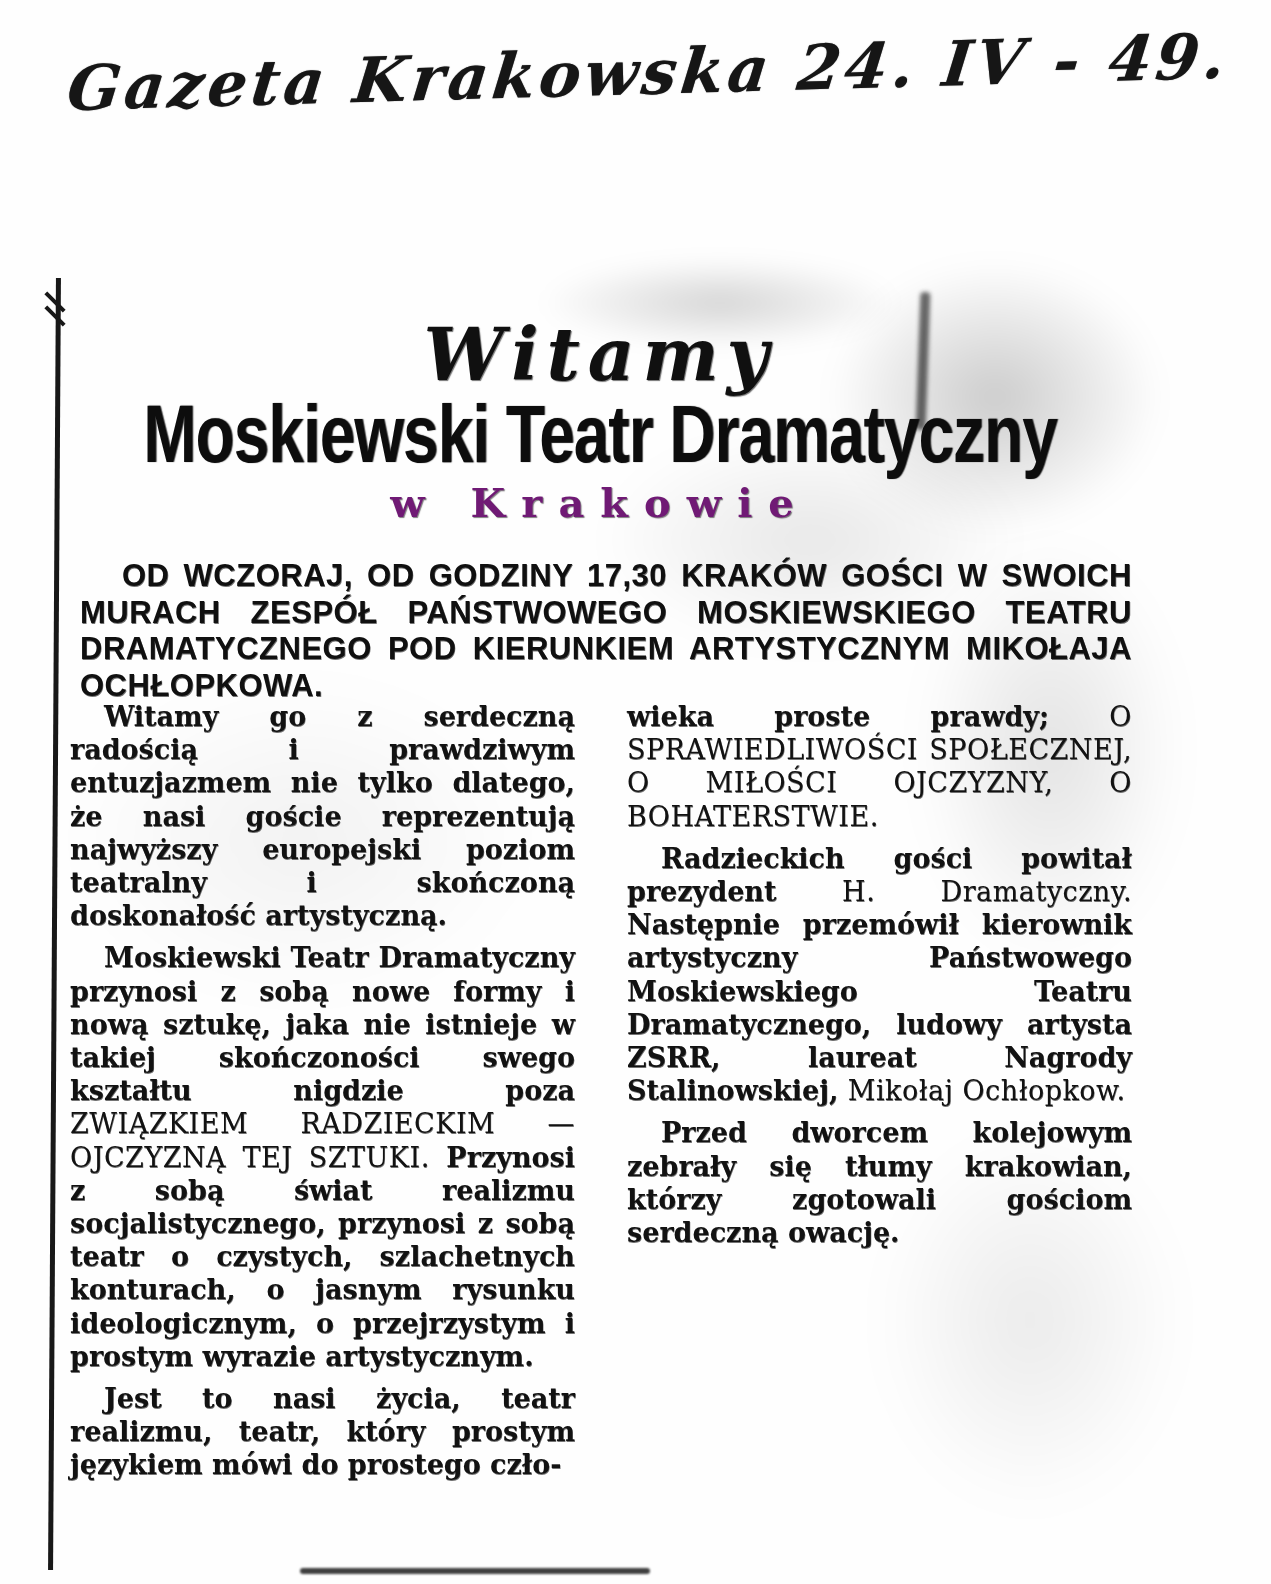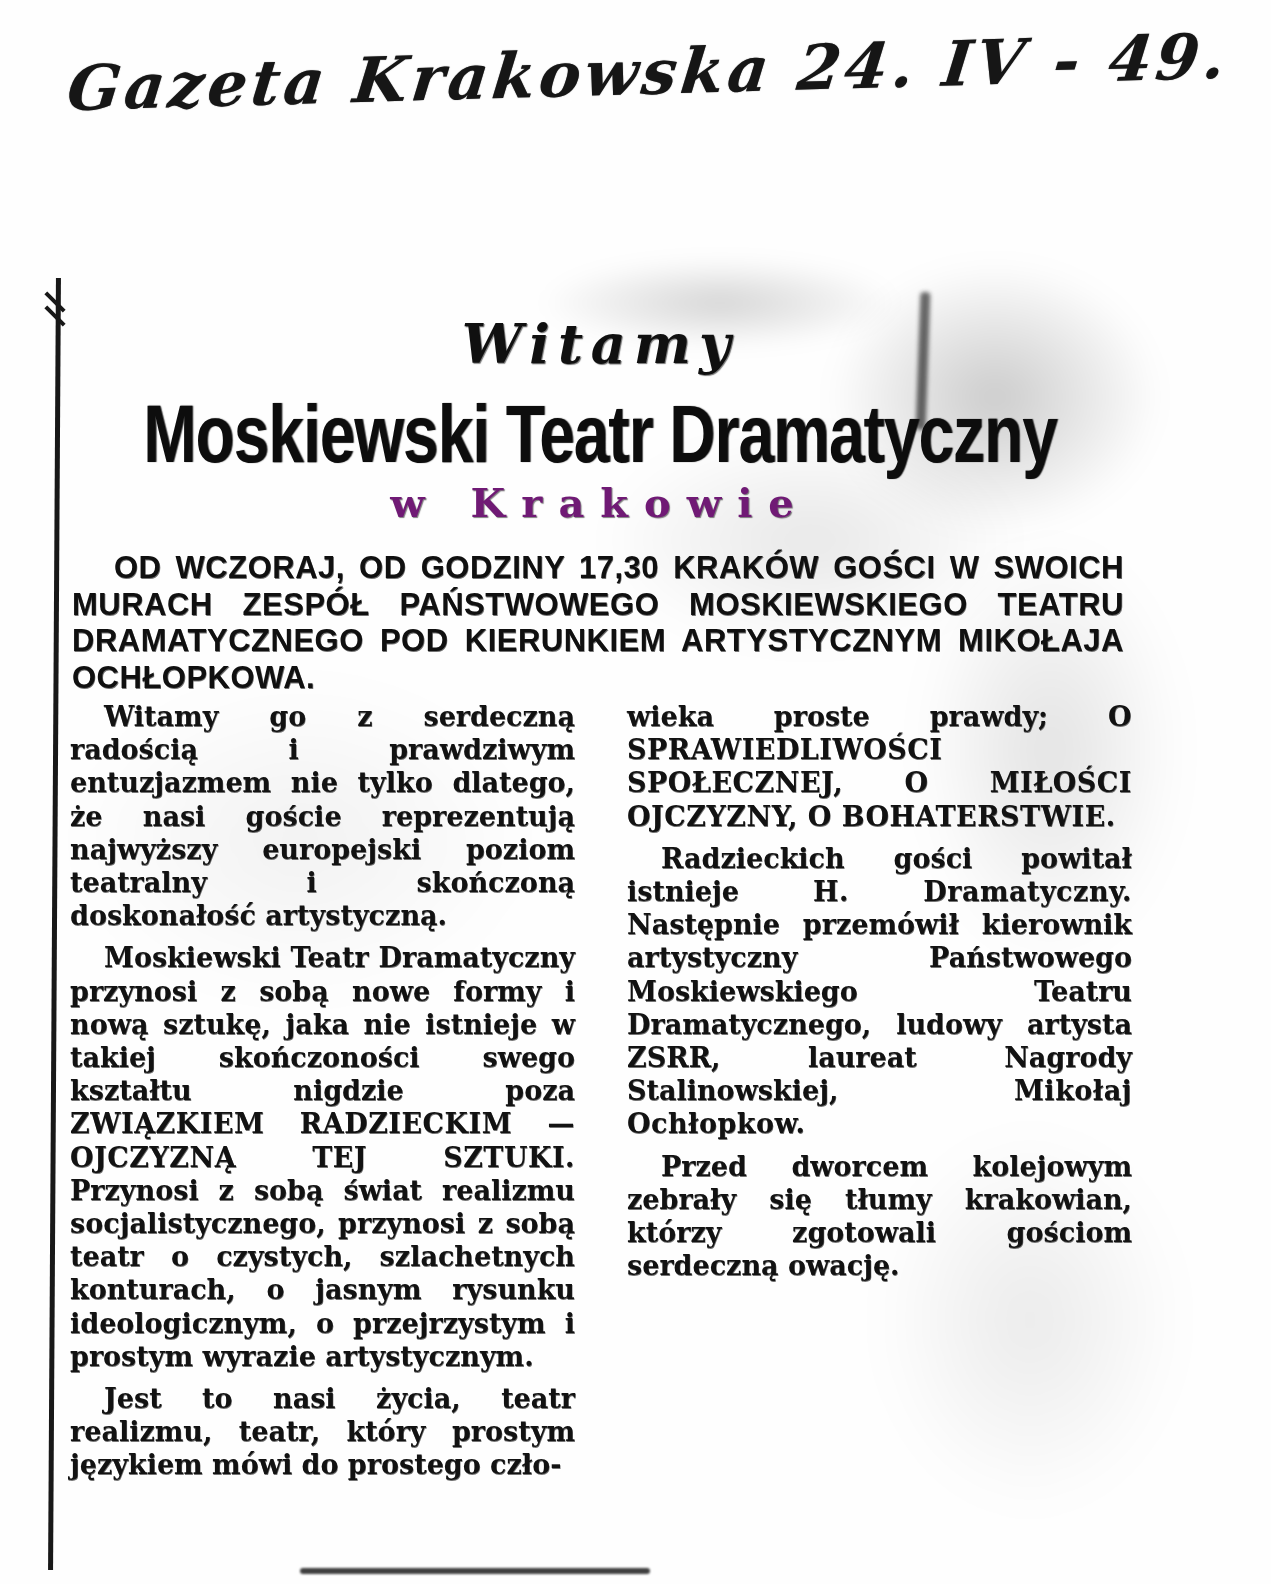--- a/index.html
+++ b/index.html
@@ -82,21 +82,21 @@
   
   .kicker {
     position: absolute;
     left: 70px;
     top: 312px;
     width: 1060px;
     text-align: center;
     font-family: "DejaVu Serif", serif;
     font-style: italic;
     font-weight: bold;
-    font-size: 54px;
+    font-size: 72px;
     letter-spacing: 8px;
     color: #101010;
     text-shadow: 1px 1px 1px rgba(0,0,0,0.55);
   }
   .headline {
     position: absolute;
     left: 55px;
     top: 386px;
     width: 1090px;
     margin: 0;
@@ -124,21 +124,21 @@
     color: #701a75;
     text-shadow: 1px 1px 1px rgba(0,0,0,0.5);
   }
 
   
   .lead {
     position: absolute;
     left: 72px;
     top: 550px;
     width: 1052px;
-    margin: 0;
+    margin: 8px;
     font-family: "Liberation Sans", sans-serif;
     font-weight: bold;
     font-size: 31px;
     line-height: 1.18;
     letter-spacing: 0.5px;
     text-align: justify;
     text-indent: 42px;
     color: #101010;
     text-shadow: 0.6px 0.6px 0.6px rgba(0,0,0,0.55);
   }
@@ -162,21 +162,21 @@
     color: #121212;
     text-shadow: 0.5px 0.5px 0.5px rgba(0,0,0,0.55);
   }
   .para {
     margin: 0 0 9px 0;
     text-indent: 34px;
   }
   .para.noindent { text-indent: 0; }
   .caps {
     letter-spacing: 0.5px;
-    font-weight: bold;
+    font-weight: normal;
   }
 </style>
 </head>
 <body>
 
 <div class="scan-page">
 
   <div class="smudge s1"></div>
   <div class="smudge s2"></div>
   <div class="smudge s3"></div>
@@ -212,21 +212,21 @@
       <p class="para">
         <span>Jest to nasi życia, teatr realizmu, teatr, który prostym językiem mówi do prostego czło-</span>
       </p>
     </div>
 
     <div class="col">
       <p class="para noindent">
         <span>wieka proste prawdy; </span><span class="caps">O SPRAWIEDLIWOŚCI SPOŁECZNEJ, O MIŁOŚCI OJCZYZNY, O BOHATERSTWIE.</span>
       </p>
       <p class="para">
-        <span>Radzieckich gości powitał istnieje </span><span class="caps">H. Dramatyczny.</span><span> Następnie przemówił kierownik artystyczny Państwowego Moskiewskiego Teatru Dramatycznego, ludowy artysta ZSRR, laureat Nagrody Stalinowskiej, </span><span class="caps">Mikołaj Ochłopkow.</span>
+        <span>Radzieckich gości powitał prezydent </span><span class="caps">H. Dramatyczny.</span><span> Następnie przemówił kierownik artystyczny Państwowego Moskiewskiego Teatru Dramatycznego, ludowy artysta ZSRR, laureat Nagrody Stalinowskiej, </span><span class="caps">Mikołaj Ochłopkow.</span>
       </p>
       <p class="para">
         <span>Przed dworcem kolejowym zebrały się tłumy krakowian, którzy zgotowali gościom serdeczną owację.</span>
       </p>
     </div>
 
   </div>
 </div>
 
 </body></html>

